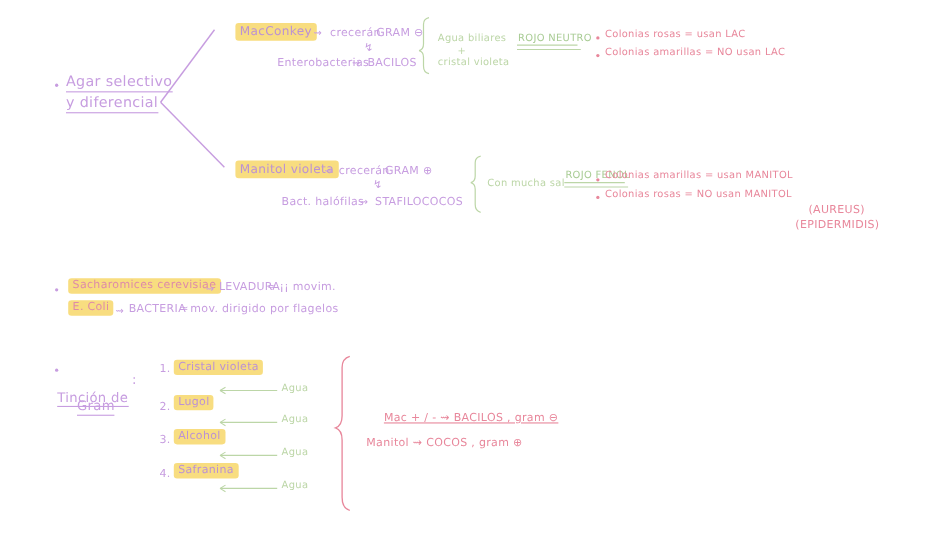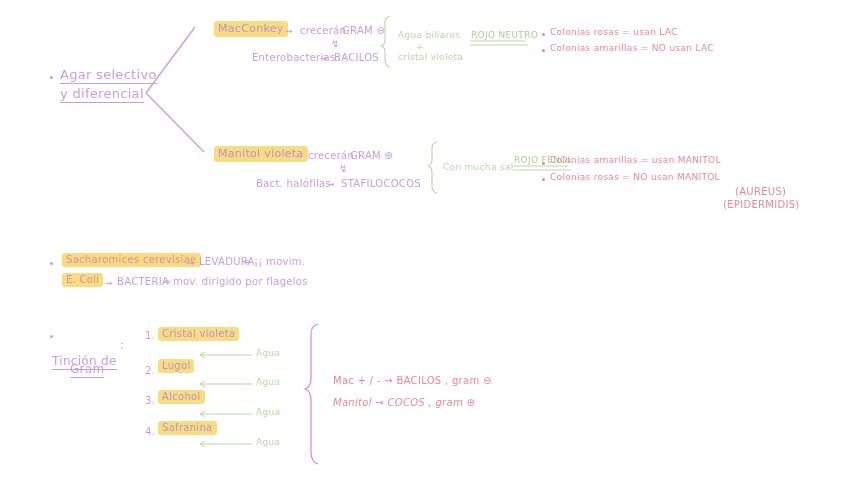--- a/index.html
+++ b/index.html
@@ -183,16 +183,16 @@
     <span class="hl">Alcohol</span>
   </div>
   <div class="txt c-green sz-9" style="left:256px; top:407px;">Agua</div>
 
   <div class="txt c-purple sz-10" style="left:145px; top:426px;">4.</div>
   <div class="txt sz-10" style="left:158px; top:422px;">
     <span class="hl">Safranina</span>
   </div>
   <div class="txt c-green sz-9" style="left:256px; top:437px;">Agua</div>
 
-  <div class="txt c-pink sz-10" style="left:333px; top:375px;">Mac + / -   ⇝  BACILOS ,  gram ⊖</div>
-  <div class="txt c-pink sz-10" style="left:333px; top:397px;font-style:italic;">Manitol ⇝  COCOS ,  gram ⊕</div>
+  <div class="txt c-pink sz-10" style="left:349px; top:375px;text-decoration:underline;">Mac + / -   ⇝  BACILOS ,  gram ⊖</div>
+  <div class="txt c-pink sz-10" style="left:333px; top:397px;">Manitol ⇝  COCOS ,  gram ⊕</div>
 
 </div>
 
 </body></html>

